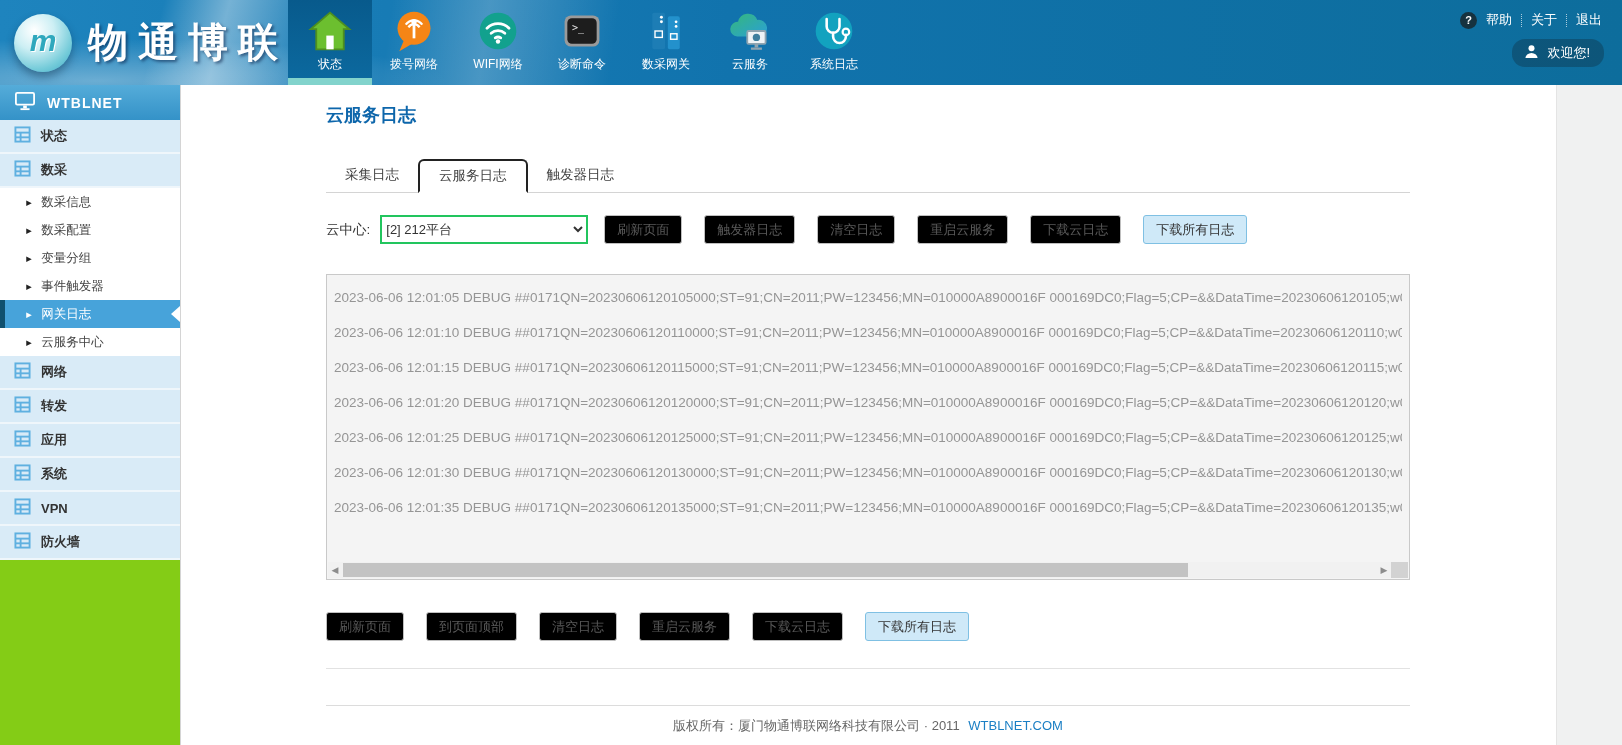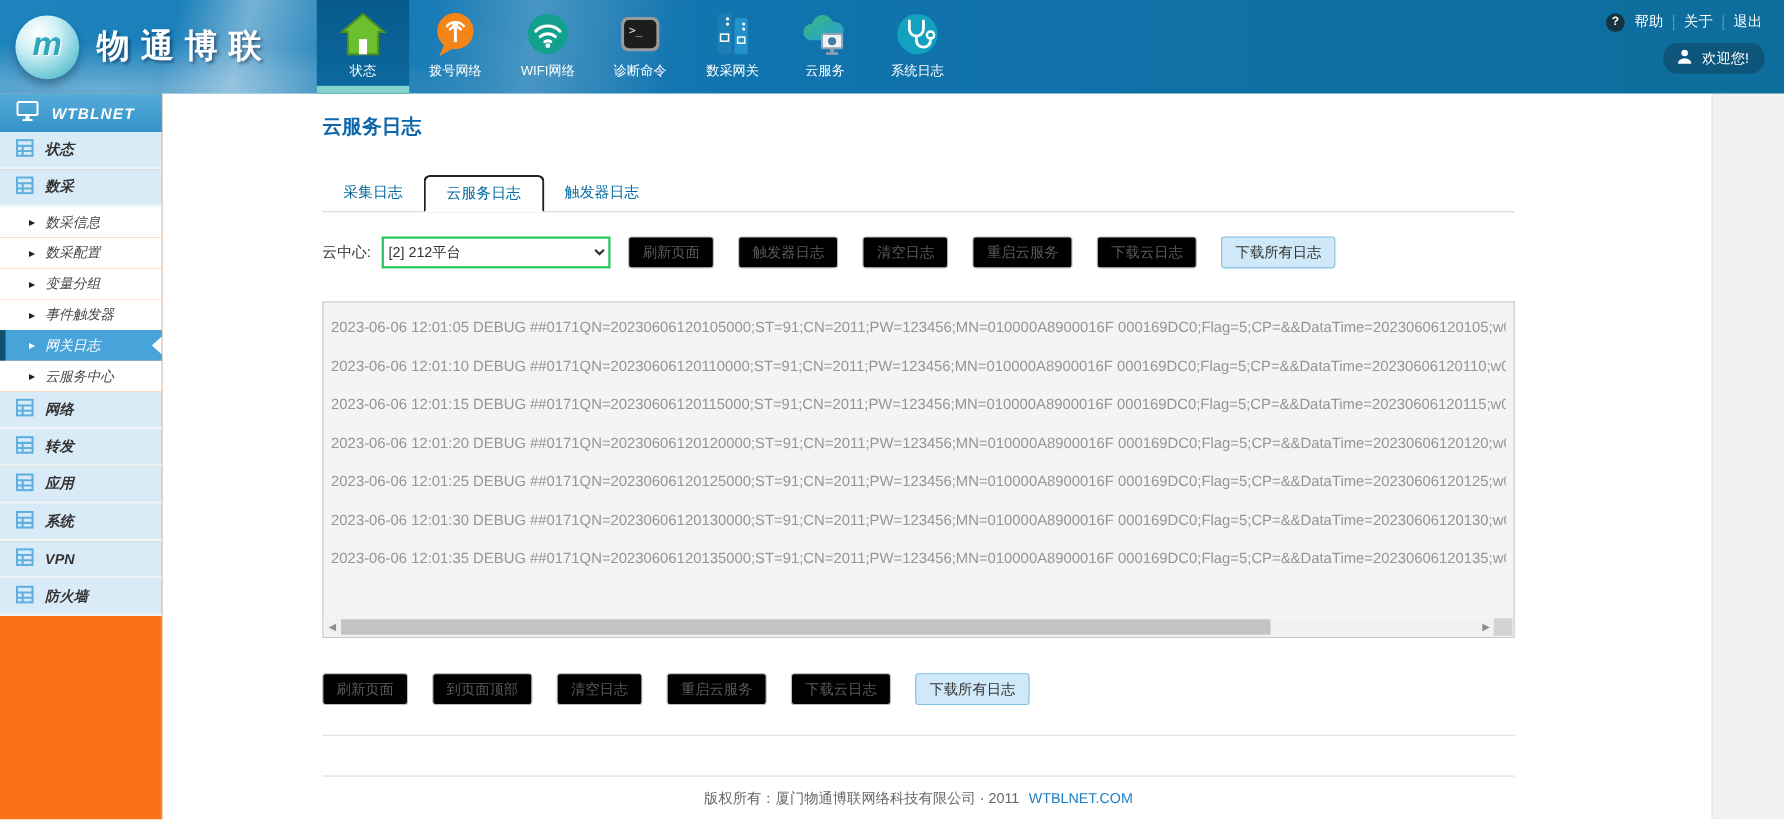--- a/index.html
+++ b/index.html
@@ -14,63 +14,63 @@
     background:
       linear-gradient(105deg, rgba(255,255,255,0) 10%, rgba(255,255,255,.40) 14%, rgba(255,255,255,0) 20%),
       linear-gradient(98deg,  rgba(255,255,255,0) 24%, rgba(255,255,255,.22) 30%, rgba(255,255,255,0) 38%),
       radial-gradient(ellipse 500px 60px at 6% 95%, rgba(255,255,255,.35), rgba(255,255,255,0) 70%); }
   .brand { display:flex; align-items:center; gap:16px; padding-left:14px; width:288px; position:relative; }
   .logo-sphere { width:58px; height:58px; border-radius:50%;
     background:radial-gradient(circle at 35% 28%, #ffffff 0%, #cdeff4 35%, #74cbd9 70%, #3aa8c4 100%);
     box-shadow:0 5px 9px rgba(0,20,40,.35); display:flex; align-items:center; justify-content:center; }
   .logo-m { font-style:italic; font-weight:bold; font-size:30px; color:#2fa8bd;
     text-shadow:1px 1px 0 #fff; transform:translateY(-2px); }
-  .brand-text { font-size:30px; font-weight:bold; color:#fff; letter-spacing:10px; white-space:nowrap;
+  .brand-text { font-size:40px; font-weight:bold; color:#fff; letter-spacing:10px; white-space:nowrap;
     text-shadow:2px 2px 3px rgba(0,20,60,.5); }
   .nav { display:flex; }
   .nav-item { width:84px; height:85px; display:flex; flex-direction:column; align-items:center;
     padding-top:7px; color:#fff; font-size:12px; position:relative; cursor:pointer; }
   .nav-item .nicon { height:48px; display:flex; align-items:center; justify-content:center; }
   .nav-item .nlabel { margin-top:1px; white-space:nowrap; }
   .nav-item.active { background:linear-gradient(180deg,#085a8c,#0c6aa0); }
   .nav-item.active::after { content:""; position:absolute; left:0; right:0; bottom:0; height:7px; background:#82d3cc; }
   .top-links { position:absolute; top:11px; right:20px; display:flex; align-items:center; gap:9px;
     color:#fff; font-size:13px; }
   .top-links a { color:#fff; text-decoration:none; cursor:pointer; }
   .help-q { width:17px; height:17px; border-radius:50%; background:#16323f; color:#fff; font-size:11px;
     font-weight:bold; display:inline-flex; align-items:center; justify-content:center; }
   .vsep { width:0; height:13px; border-left:1px dotted rgba(255,255,255,.65); }
   .welcome { position:absolute; top:39px; right:18px; background:rgba(15,50,70,.40);
     border-radius:13px; padding:5px 14px 5px 12px; color:#fff; font-size:13px;
     display:flex; align-items:center; gap:8px; cursor:pointer; }
 
   
   .body-row { display:flex; height:660px; }
-  .sidebar { width:148px; background:#f97316; border-right:1px solid #d4d4d4;font-style:italic; }
+  .sidebar { width:181px; background:#84cc16; border-right:1px solid #d4d4d4; }
   .side-header { height:35px; background:linear-gradient(180deg,#55acd9,#3492c8); color:#fff;
     font-weight:bold; font-size:14px; display:flex; align-items:center; gap:11px; padding-left:14px; letter-spacing:1px; }
   .side-item { height:34px; background:#d9ebf7; display:flex; align-items:center; gap:10px;
     padding-left:14px; font-size:13px; font-weight:bold; color:#333; cursor:pointer;
     border-bottom:2px solid #eff6fb; }
   .side-sub { height:28px; background:#fff; display:flex; align-items:center; gap:9px;
     padding-left:26px; font-size:12.5px; color:#444; cursor:pointer; position:relative; }
   .side-sub .tri { font-size:8px; color:#222; transform:scale(.9); }
   .side-sub.active { background:#47a3da; color:#fff; border-left:5px solid #10506e; padding-left:21px; }
   .side-sub.active .tri { color:#fff; }
   .side-sub.active::after { content:""; position:absolute; right:0; top:50%; margin-top:-8px;
     border-top:8px solid transparent; border-bottom:8px solid transparent; border-right:9px solid #fff; }
 
   .main { flex:1; background:#fff; }
   .right-strip { width:66px; background:#f0f1f1; border-left:1px solid #e4e4e4; }
   .content { width:1084px; margin-left:145px; padding-top:18px; }
   .page-title { color:#0d66ab; font-size:18px; font-weight:bold; }
 
   .tabs { margin-top:30px; height:36px; display:flex; align-items:flex-end; border-bottom:1px solid #d4d4d4; }
   .tab { height:34px; display:flex; align-items:center; padding:0 19px; font-size:13.5px;
-    color:#0369a1; cursor:pointer; white-space:nowrap; }
+    color:#404040; cursor:pointer; white-space:nowrap; }
   .tab.active { border:2px solid #222; border-bottom:2px solid #fff; border-radius:6px 6px 0 0;
     background:#fff; margin-bottom:-1px; }
 
   .toolbar { margin-top:22px; display:flex; align-items:center; }
   .toolbar-label { font-size:13.5px; font-weight:normal; color:#333; margin-right:10px; }
   select.cloud-select { width:208px; height:29px; border:2px solid #22c55e; font-size:13px; color:#333;
     background:#fff; font-family:"Liberation Sans","DejaVu Sans",sans-serif; margin-right:16px; }
   .btn { height:29px; padding:0 12px; background:#000000; border:1px solid #bfbfbf; border-radius:3px;
     font-size:13px; color:#5a5a5a; cursor:pointer; margin-right:22px; white-space:nowrap;
     font-family:"Liberation Sans","DejaVu Sans",sans-serif; }

